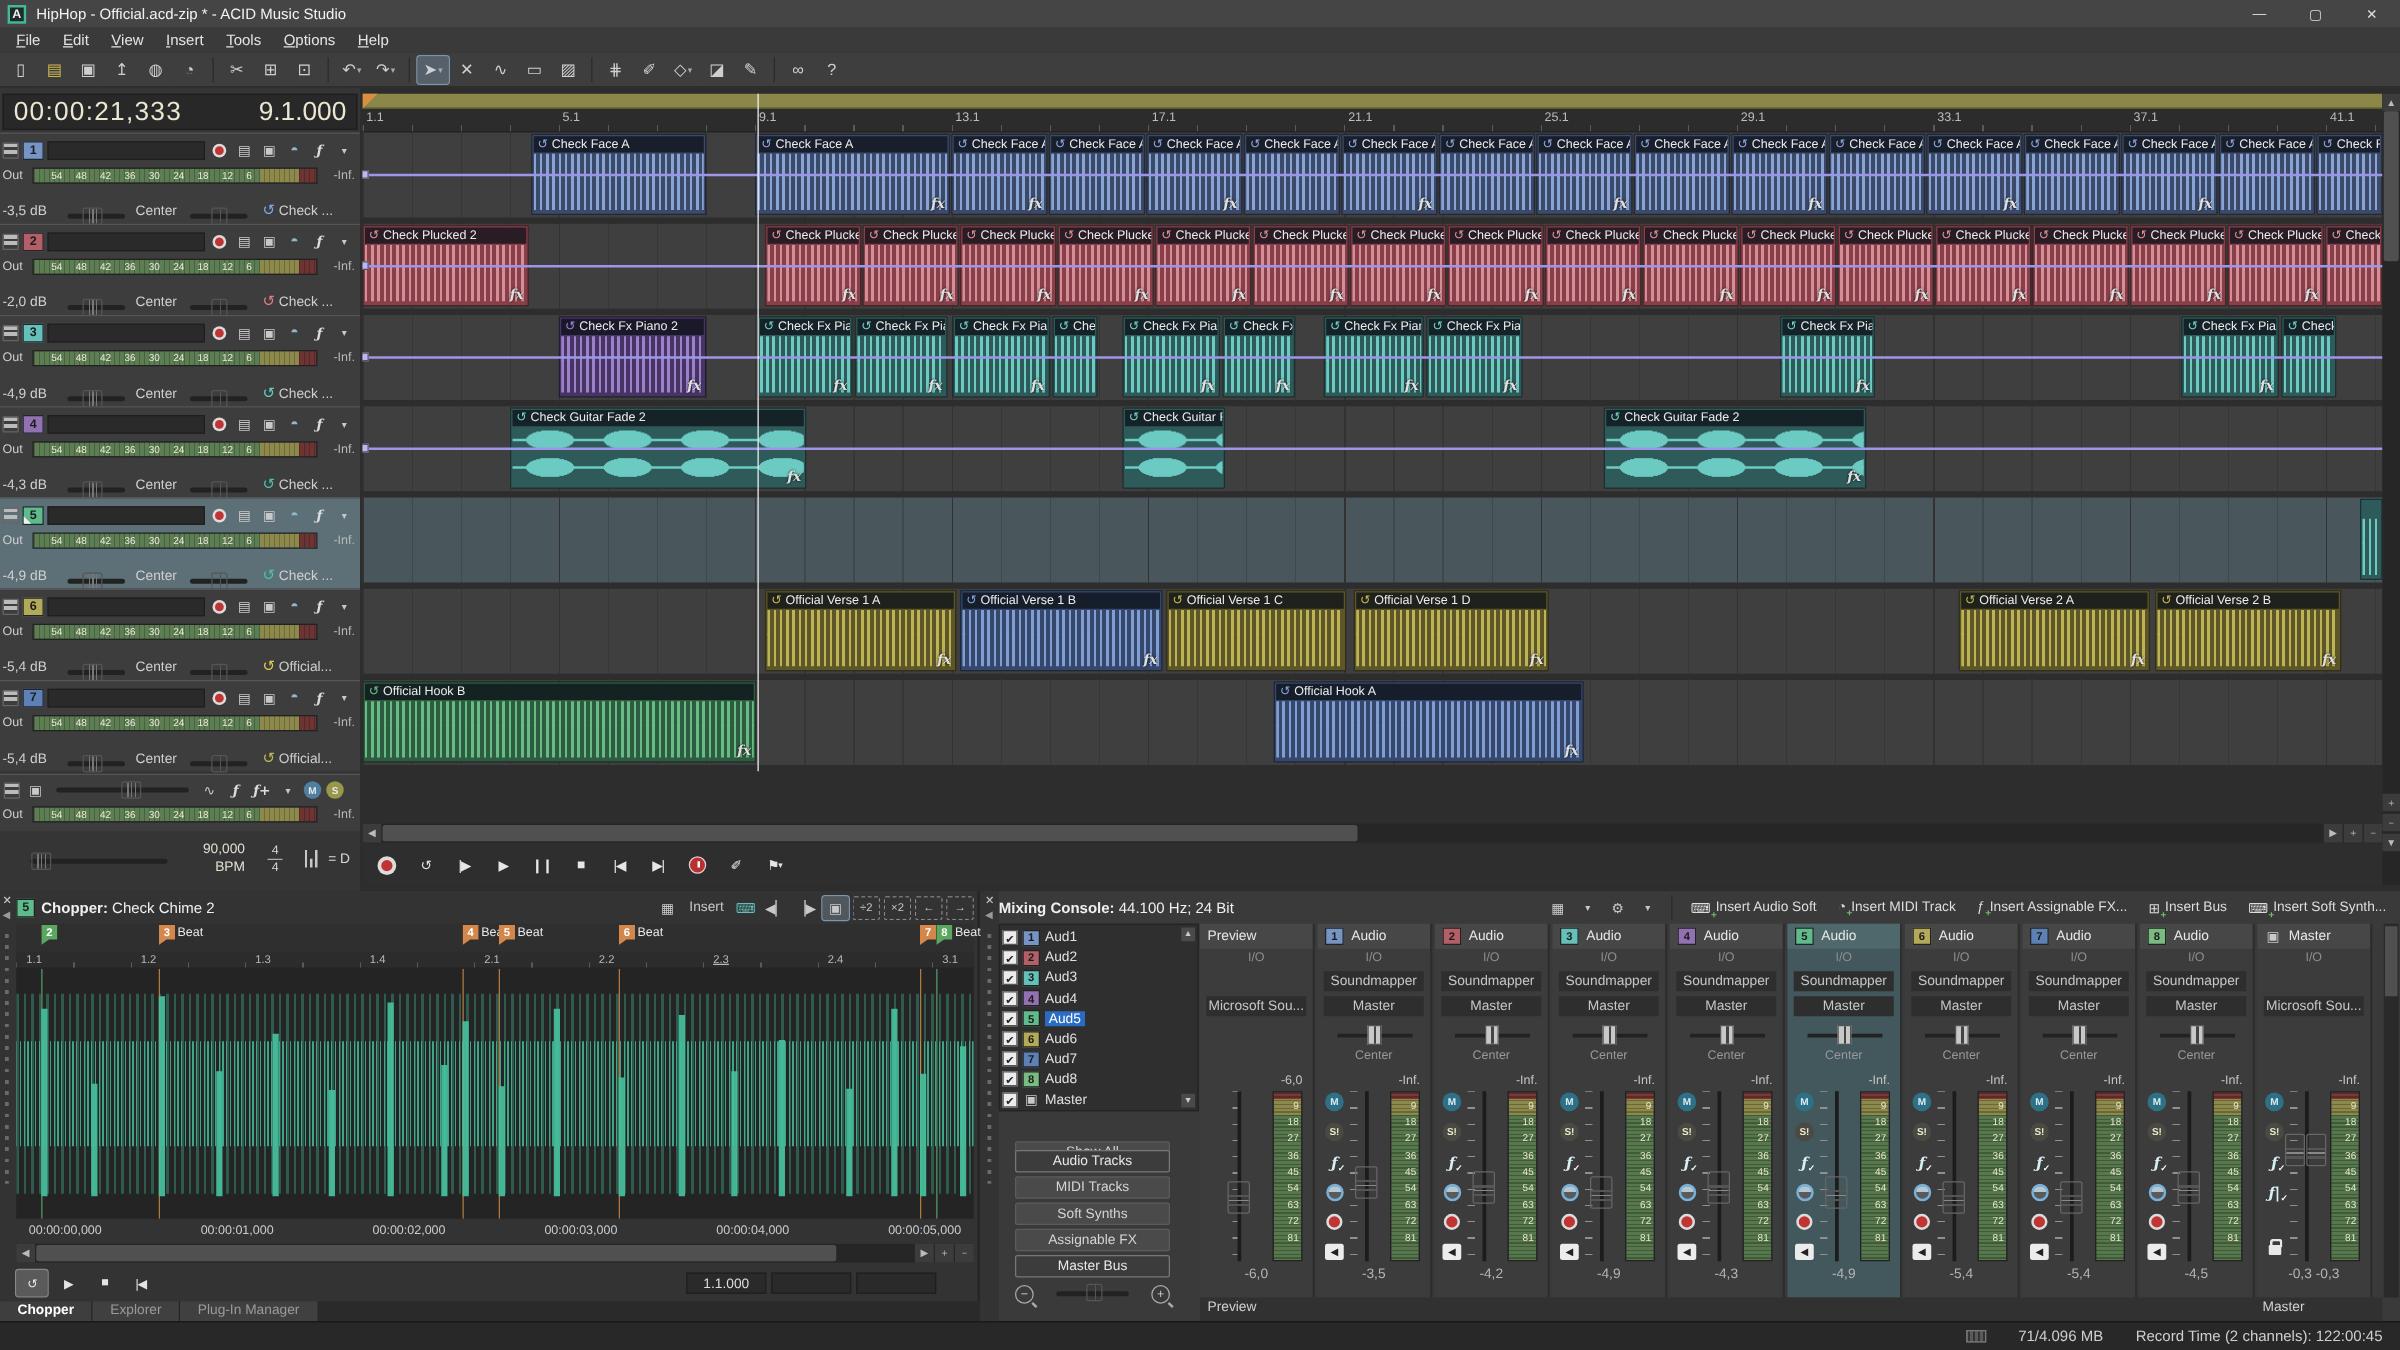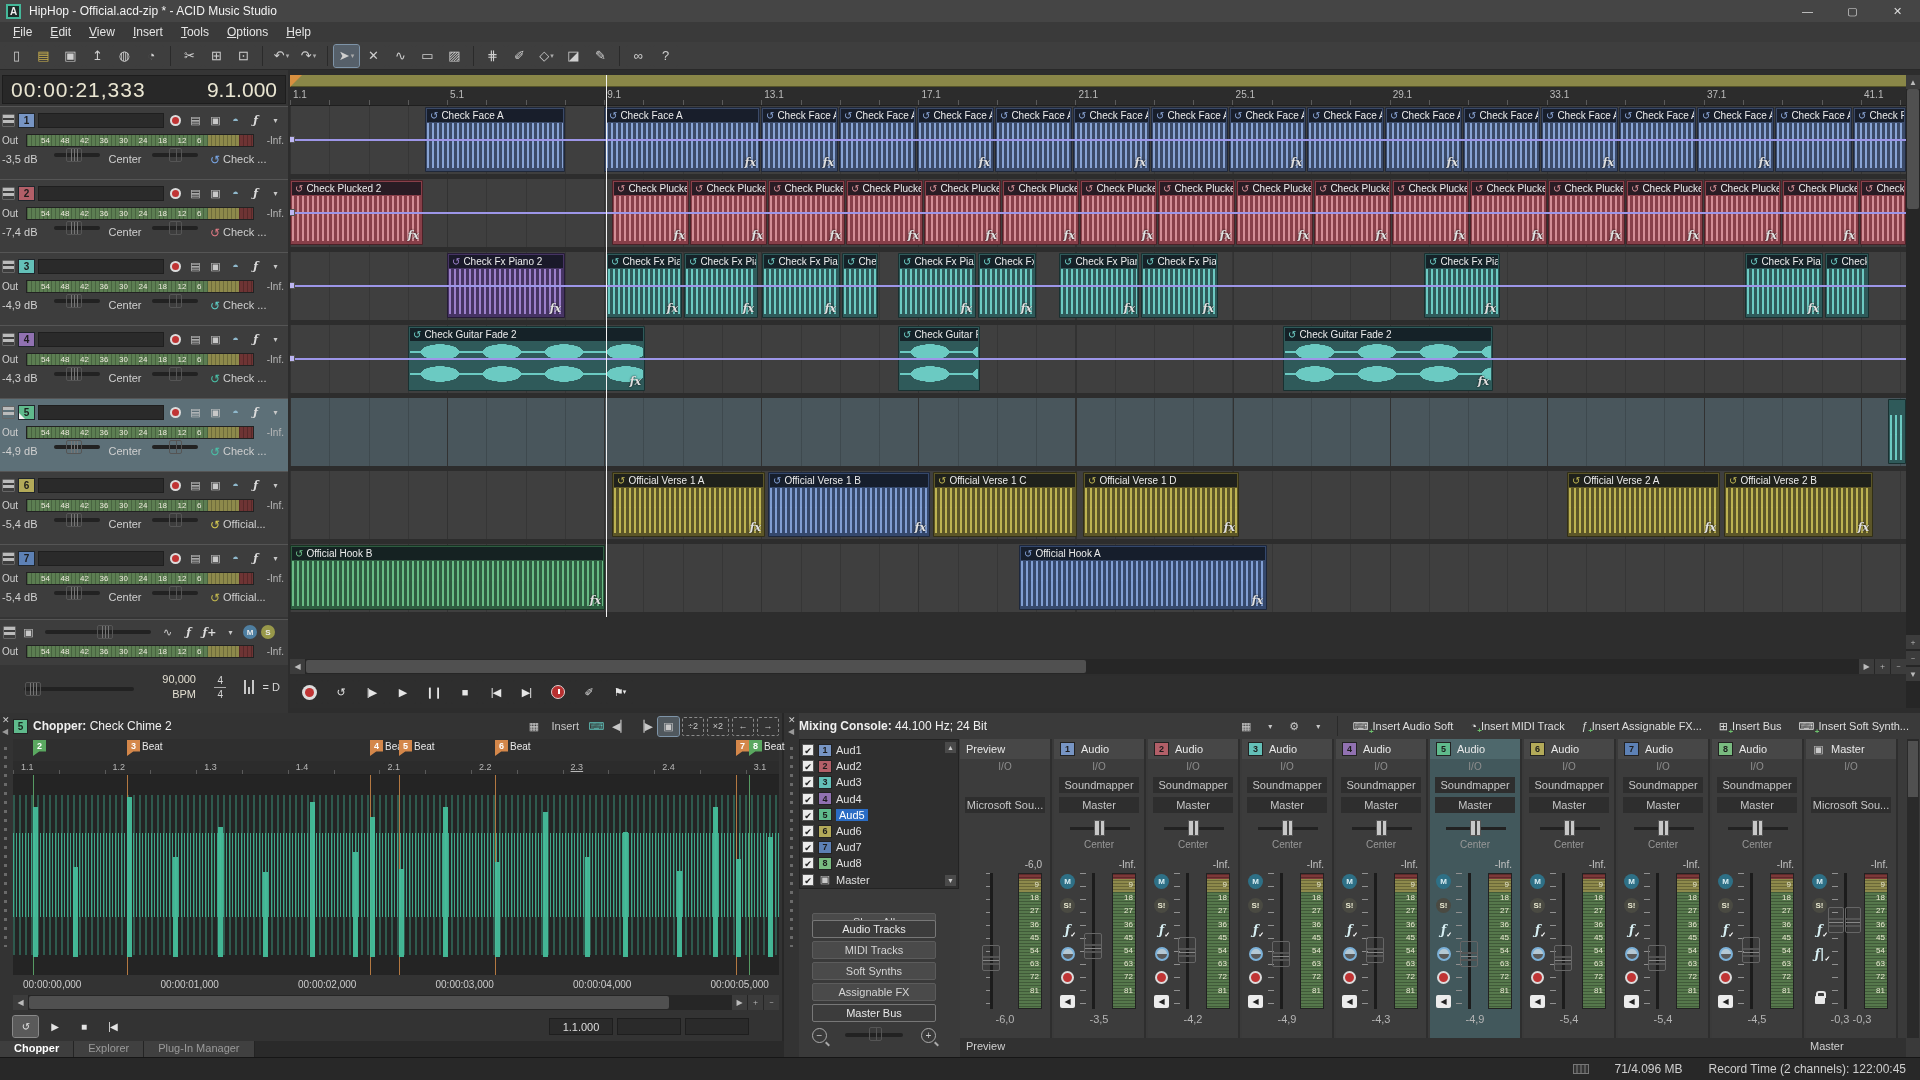--- a/index.html
+++ b/index.html
@@ -44,21 +44,21 @@
 .ti.fx{font-family:"DejaVu Serif",serif;font-style:italic;font-weight:bold;color:#dcdcdc}
 .recdot{width:11px;height:11px;border-radius:50%;background:#dcdcdc;position:relative}
 .recdot::after{content:"";position:absolute;left:2px;top:2px;width:7px;height:7px;border-radius:50%;background:#c03434}
 .mrow{position:absolute;left:2px;top:26px;right:4px;height:14px;display:flex;align-items:center;gap:4px}
 .outl{font-size:10px;color:#cfcfcf;width:20px}
 .hmeter{flex:1;height:13px;position:relative;border:1px solid #222;
 background:linear-gradient(90deg,#5c7e52 0 80%,#8d894b 80% 94%,#6e3434 94% 100%)}
 .hmeter::after{content:"";position:absolute;inset:0;background:repeating-linear-gradient(90deg,rgba(0,0,0,.22) 0 1px,transparent 1px 4px)}
 .hmeter i{position:absolute;top:1px;font-style:normal;font-size:8px;color:#eceadc;z-index:2}
 .peak{font-size:10px;color:#b8b8b8;width:26px;text-align:right}
-.vrow{position:absolute;left:2px;top:46px;right:18px;height:22px;display:flex;align-items:flex-start;font-size:11px;color:#d0d0d0}
+.vrow{position:absolute;left:2px;top:46px;right:18px;height:22px;display:flex;align-items:flex-end;font-size:11px;color:#d0d0d0}
 .vol{width:44px}
 .groove{width:46px;height:4px;background:#222;border-radius:2px;position:relative;margin:0 6px 0 8px}
 .knob{position:absolute;top:-5px;width:16px;height:14px;background:linear-gradient(180deg,#efefef,#c9c9c9);
 border:1px solid #555;border-radius:2px;background-image:linear-gradient(90deg,transparent 0 4px,#777 4px 5px,transparent 5px 7px,#777 7px 8px,transparent 8px 10px,#777 10px 11px,transparent 11px)}
 .knob.pk{width:13px;background-image:linear-gradient(90deg,transparent 0 6px,#555 6px 7px,transparent 7px)}
 .panl{width:38px;text-align:center}
 .swirl{font-size:12px;margin:0 3px 0 6px}
 .fxt{flex:1;color:#cfcfcf;white-space:nowrap;overflow:hidden}
 #bustrack{position:absolute;left:0;top:549px;width:288px;height:46px;background:#3d3d3d;border-top:1px solid #555}
 #busrow{position:absolute;left:3px;top:3px;right:4px;height:18px;display:flex;align-items:center;gap:4px}
@@ -356,21 +356,21 @@
                 <i style="left: 72.5px;">36</i>
                 <i style="left: 92px;">30</i>
                 <i style="left: 111.5px;">24</i>
                 <i style="left: 131px;">18</i>
                 <i style="left: 150.5px;">12</i>
                 <i style="left: 170px;">6</i>
               </div>
               <div class="peak">-Inf.</div>
             </div>
             <div class="vrow">
-              <div class="vol">-7,4 dB</div>
+              <div class="vol">-2,0 dB</div>
               <div class="groove">
                 <div class="knob" style="left: 12px;"></div>
               </div>
               <div class="panl">Center</div>
               <div class="groove">
                 <div class="knob pk" style="left: 17px;"></div>
               </div>
               <div class="swirl" style="color: rgb(224, 122, 132);">↺</div>
               <div class="fxt">Check ...</div>
             </div>

